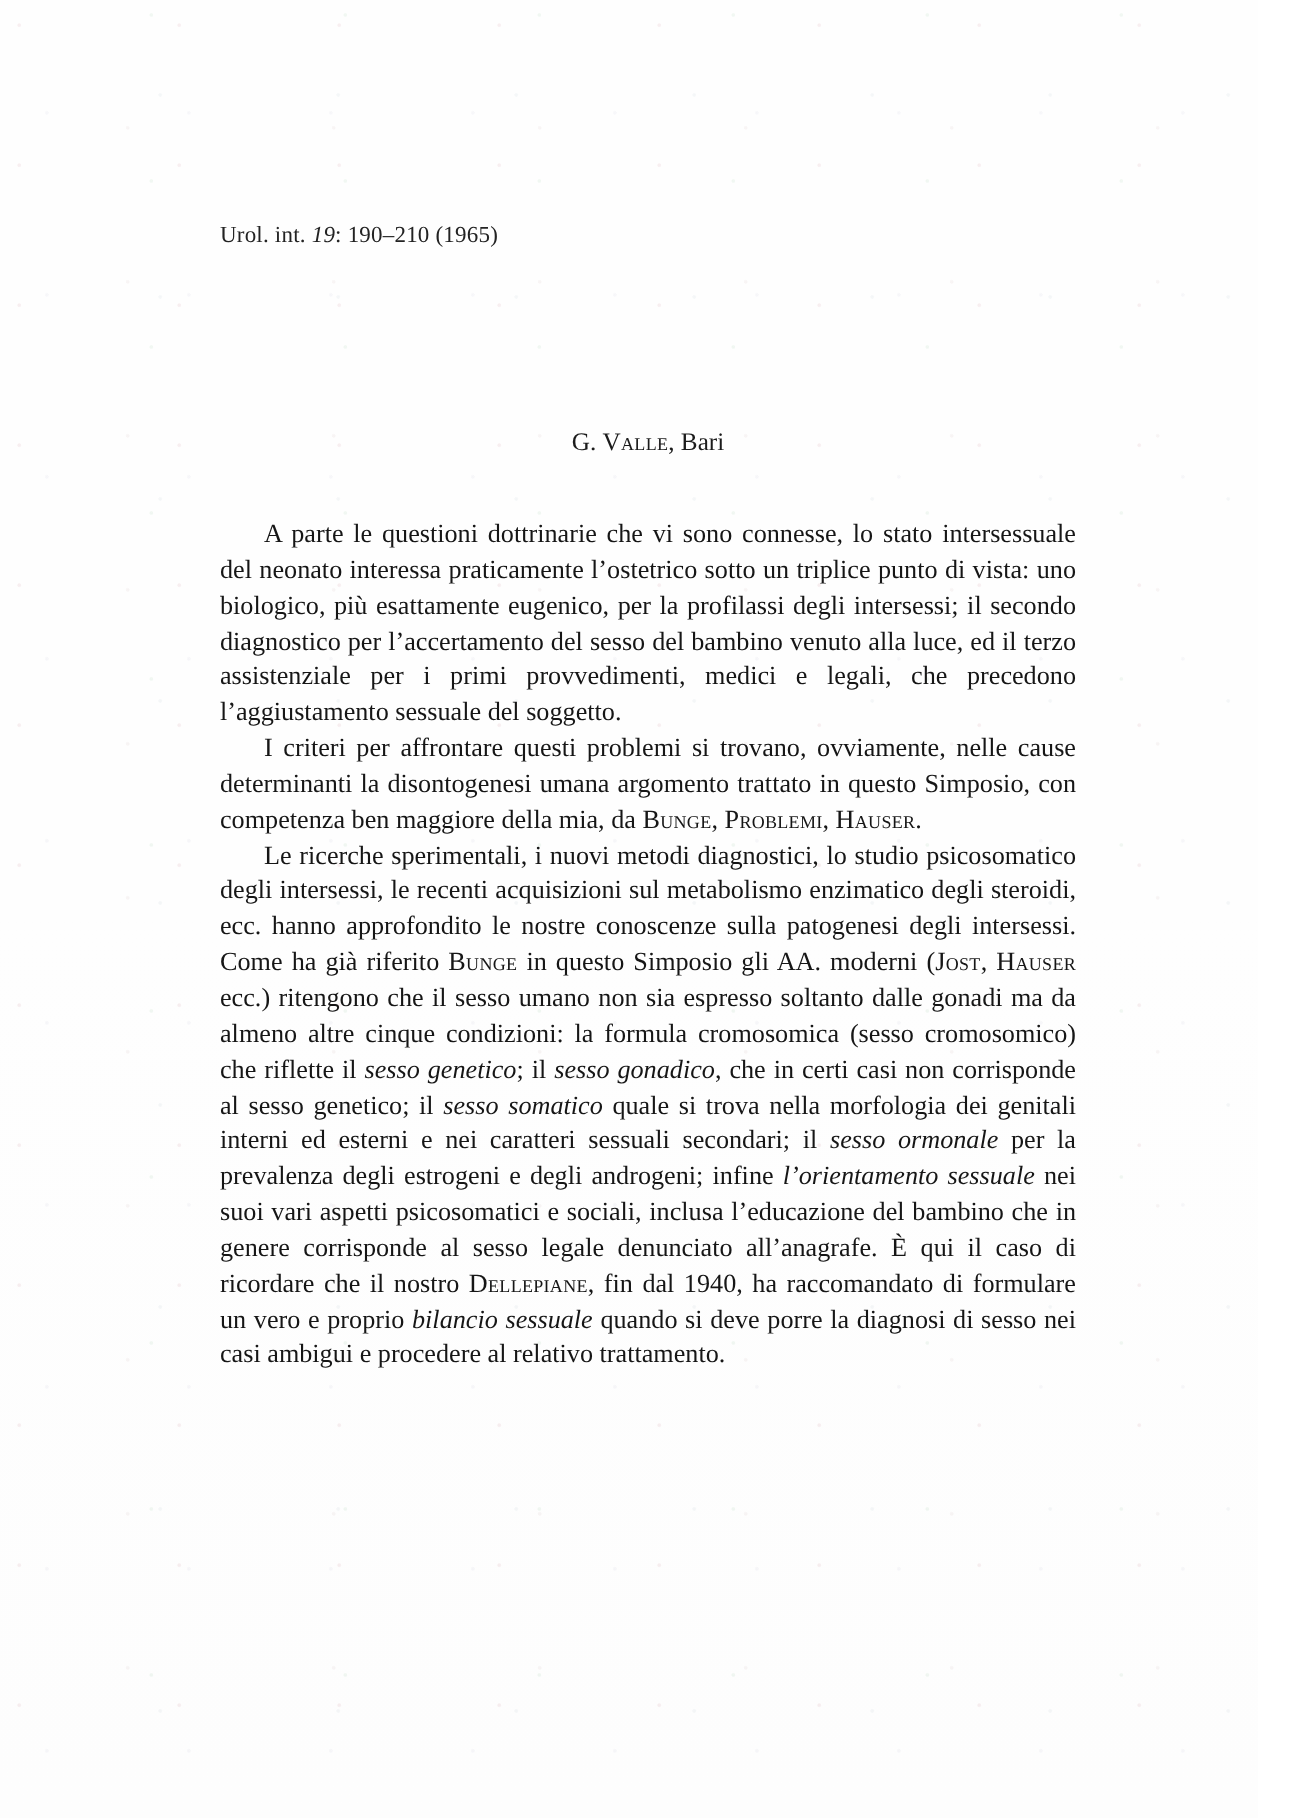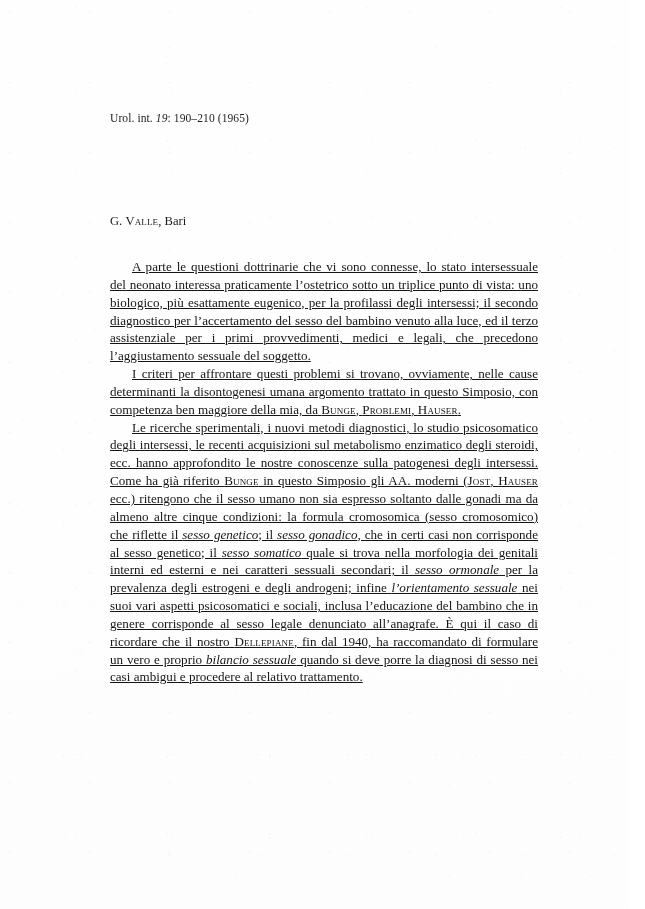--- a/index.html
+++ b/index.html
@@ -62,37 +62,36 @@
     font-weight: bold;
     letter-spacing: 0.05px;
     color: #111111;
   }
 
   .doc-author {
     position: absolute;
     left: 110px;
     top: 214px;
     width: 428px;
-    text-align: left;
+    text-align: center;
     font-size: 12.6px;
     color: #1b1b1b;
   }
 
   .body-text {
     position: absolute;
     left: 110px;
     top: 258px;
     width: 428px;
     font-size: 13.1px;
     line-height: 17.85px;
     text-align: justify;
     text-justify: inter-word;
     color: #161616;
     hyphens: none;
-    text-decoration: underline;
   }
 
   .body-text p {
     margin: 0;
     text-indent: 22px;
   }
 
   .sc {
     font-variant: small-caps;
     letter-spacing: 0.15px;

